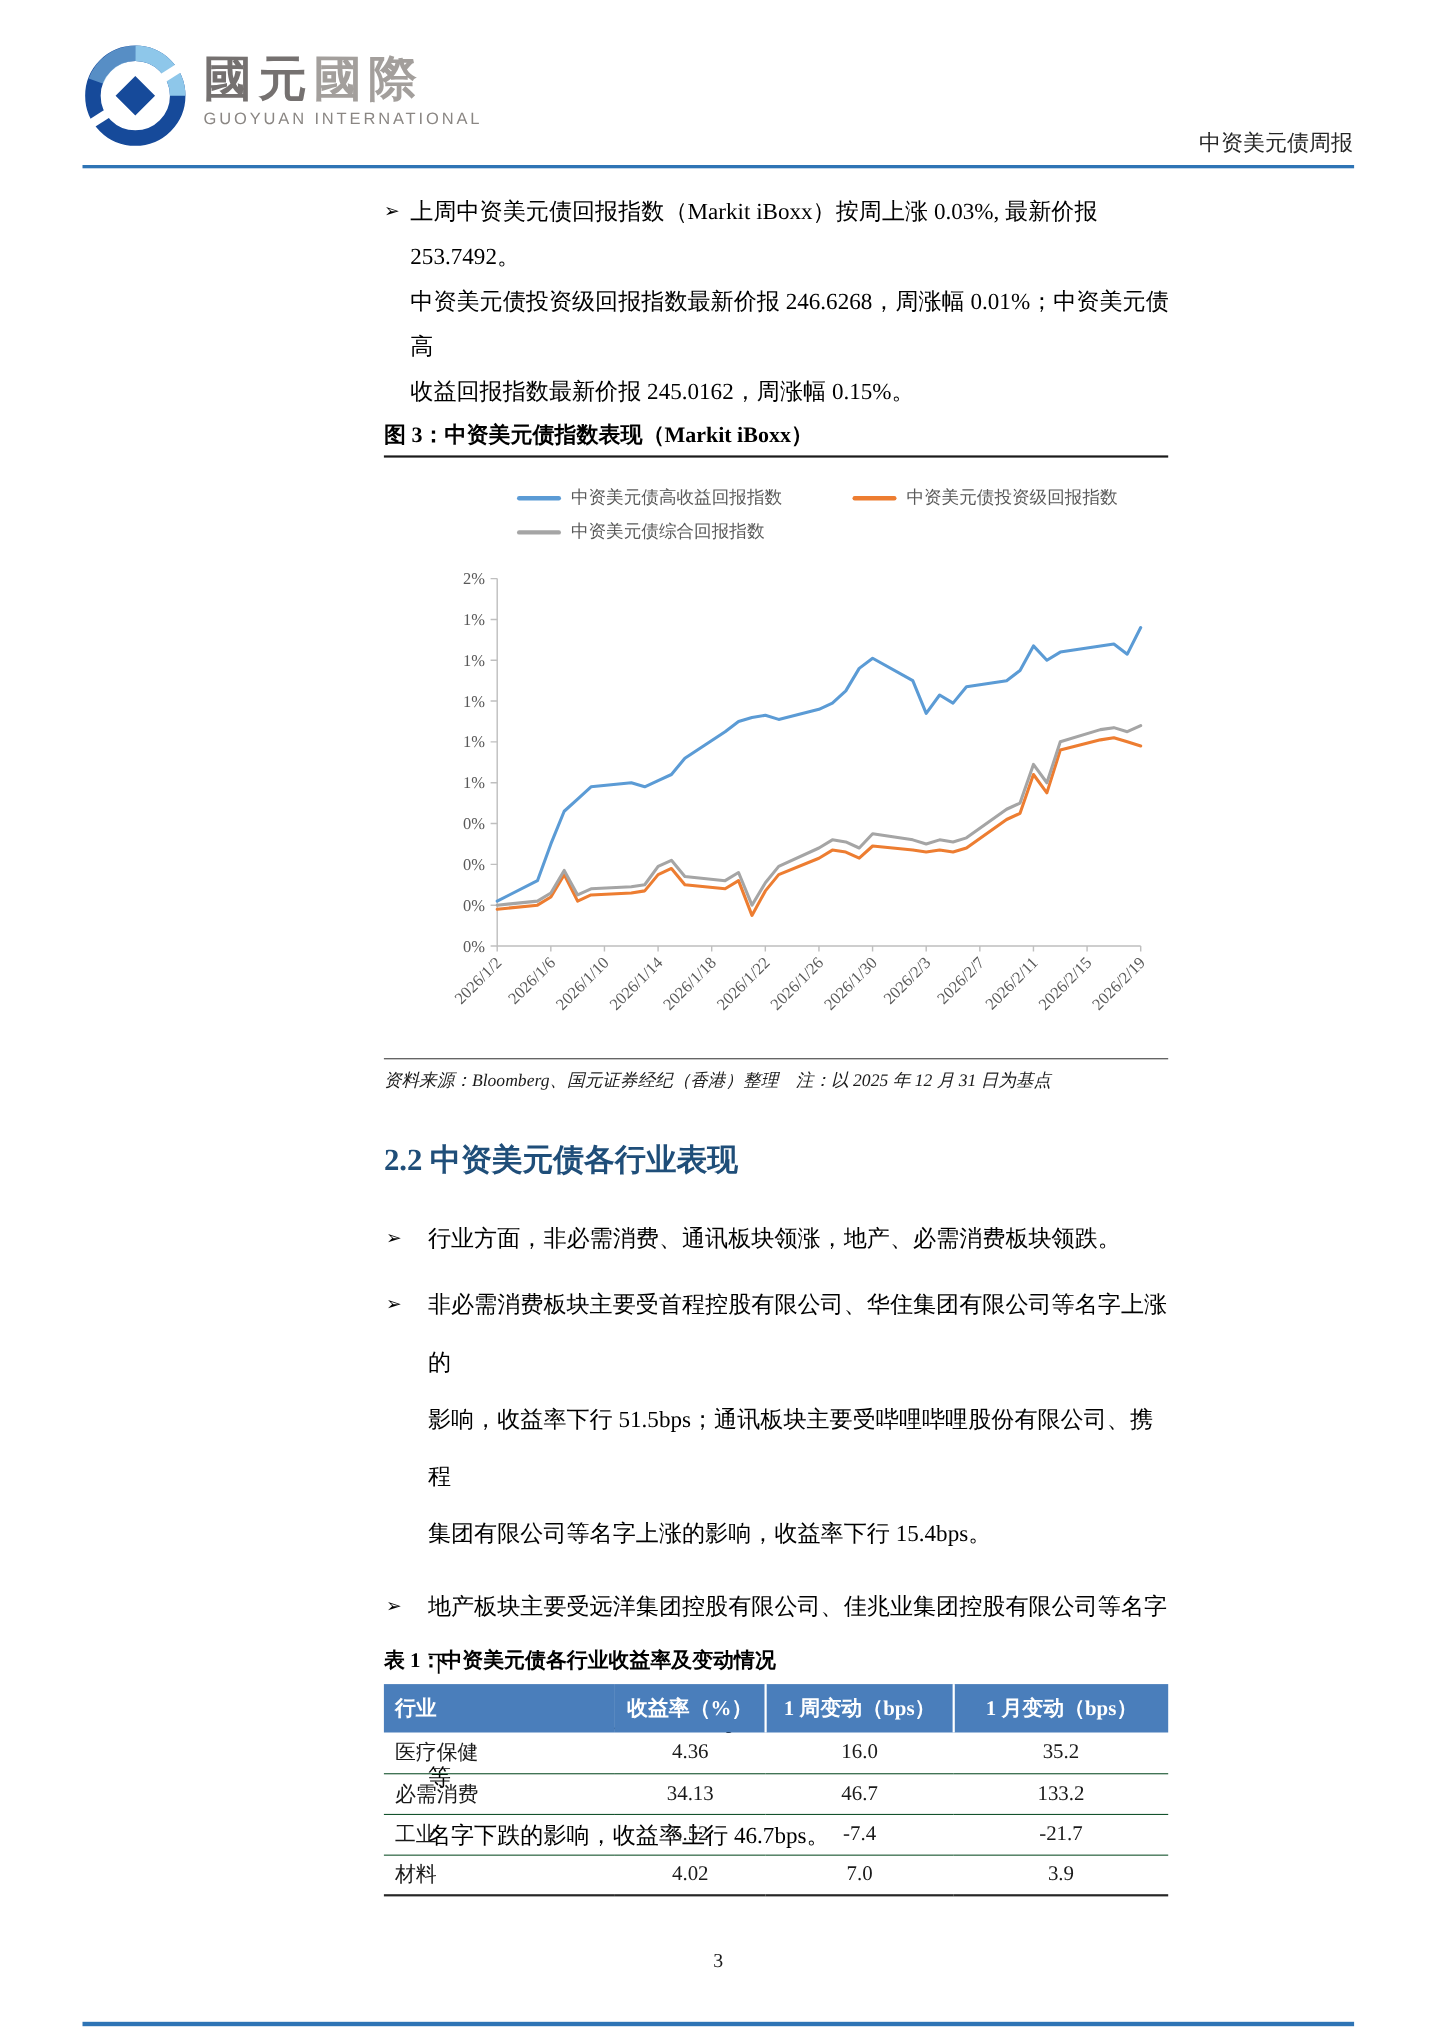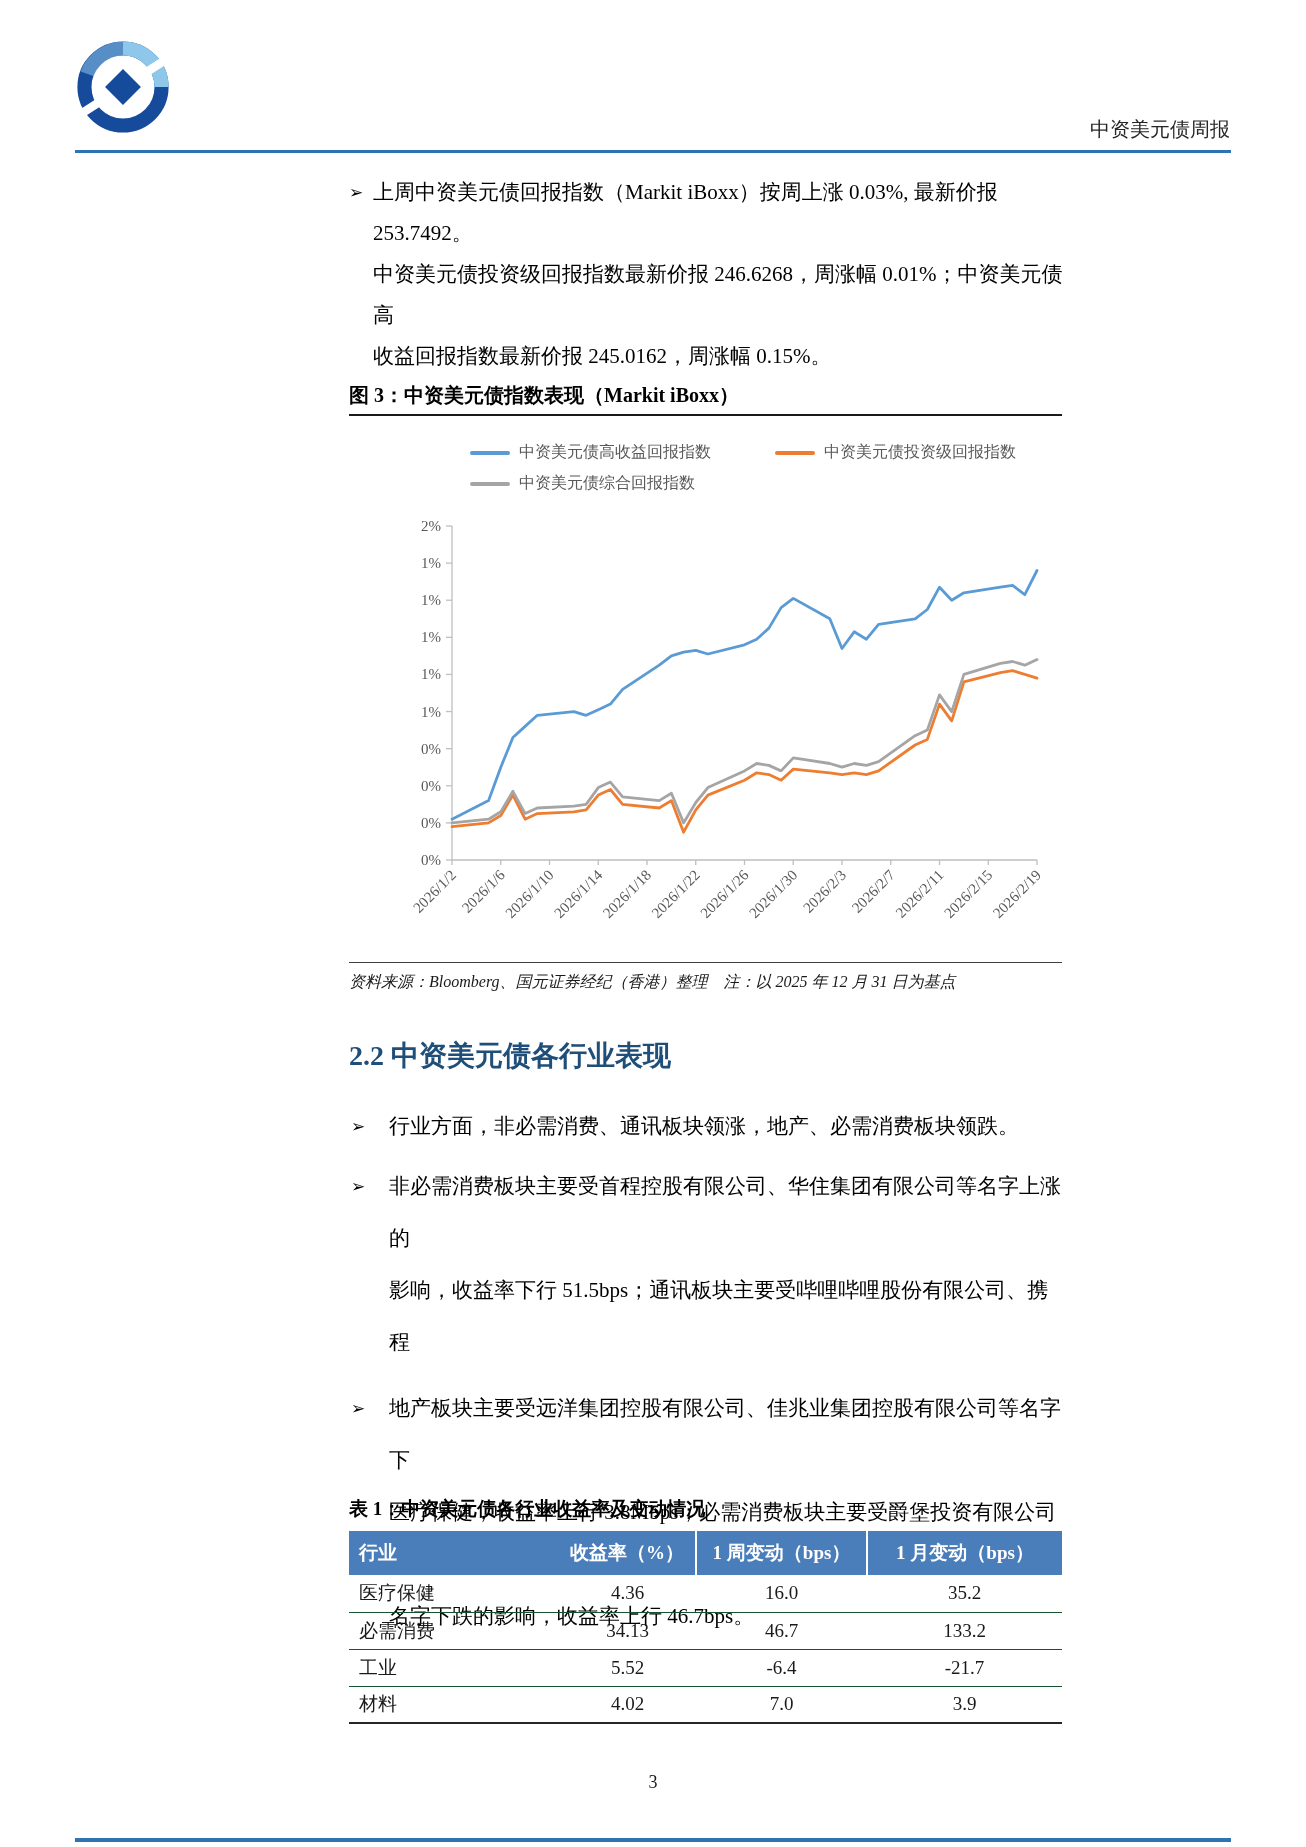--- a/index.html
+++ b/index.html
@@ -81,20 +81,24 @@
 
 <div class="abs logo-wrap">
   <svg class="logo-mark" viewBox="0 0 100 100">
     <circle cx="50" cy="50" r="41" fill="none" stroke="#164A9A" stroke-width="15"></circle>
     <path d="M 50 9 A 41 41 0 0 1 91 50" fill="none" stroke="#8EC7EA" stroke-width="15"></path>
     <path d="M 20 85 A 41 41 0 0 1 12 40" fill="none" stroke="#8EC7EA" stroke-width="15" opacity="0.0"></path>
     <line x1="6" y1="78" x2="94" y2="22" stroke="#ffffff" stroke-width="9"></line>
     <rect x="34" y="34" width="32" height="32" fill="#164A9A" stroke="#ffffff" stroke-width="5" transform="rotate(45 50 50)"></rect>
     <path d="M 50 9 A 41 41 0 0 0 12 36" fill="none" stroke="#8EC7EA" stroke-width="15" opacity="0.55"></path>
   </svg>
+  <div class="brand-text">
+    <div class="brand-cn"><span>國元</span><span class="lite">國際</span></div>
+    <div class="brand-en">GUOYUAN INTERNATIONAL</div>
+  </div>
 </div>
 <div class="abs doc-title">中资美元债周报</div>
 <div class="abs header-rule" style="background:#2E74B5;"></div>
 
 <div class="abs intro">
   <div class="first">
     <span class="marker">➢</span>
     <span>上周中资美元债回报指数（Markit iBoxx）按周上涨 0.03%, 最新价报 253.7492。</span>
   </div>
   <div class="cont">中资美元债投资级回报指数最新价报 246.6268，周涨幅 0.01%；中资美元债高</div>
@@ -181,20 +185,21 @@
 
   <div class="bullet bullet-1">
     <span class="marker">➢</span>
     <div>行业方面，非必需消费、通讯板块领涨，地产、必需消费板块领跌。</div>
   </div>
 
   <div class="bullet bullet-2">
     <span class="marker">➢</span>
     <div>非必需消费板块主要受首程控股有限公司、华住集团有限公司等名字上涨的</div>
     <div>影响，收益率下行 51.5bps；通讯板块主要受哔哩哔哩股份有限公司、携程</div>
+    <div>集团有限公司等名字上涨的影响，收益率下行 15.4bps。</div>
   </div>
 
   <div class="bullet bullet-3">
     <span class="marker">➢</span>
     <div>地产板块主要受远洋集团控股有限公司、佳兆业集团控股有限公司等名字下</div>
     <div>医疗保健，收益率上行 3.8Mbps；必需消费板块主要受爵堡投资有限公司等</div>
     <div>名字下跌的影响，收益率上行 46.7bps。</div>
   </div>
 </div>
 
@@ -224,21 +229,21 @@
       </tr>
       <tr>
         <td class="first">必需消费</td>
         <td>34.13</td>
         <td>46.7</td>
         <td>133.2</td>
       </tr>
       <tr>
         <td class="first">工业</td>
         <td>5.52</td>
-        <td>-6.4</td>
+        <td>-7.4</td>
         <td>-21.7</td>
       </tr>
       <tr>
         <td class="first">材料</td>
         <td>4.02</td>
         <td>7.0</td>
         <td>3.9</td>
       </tr>
     </tbody>
   </table>

